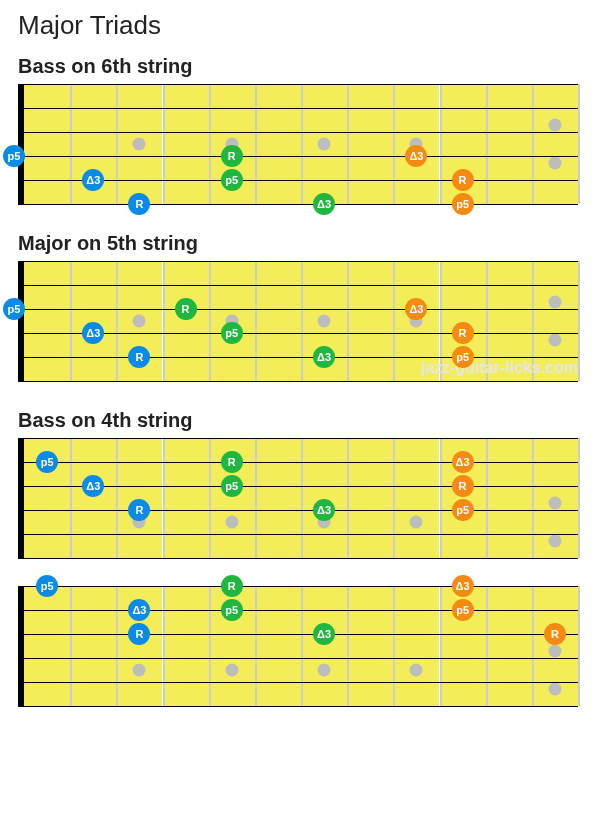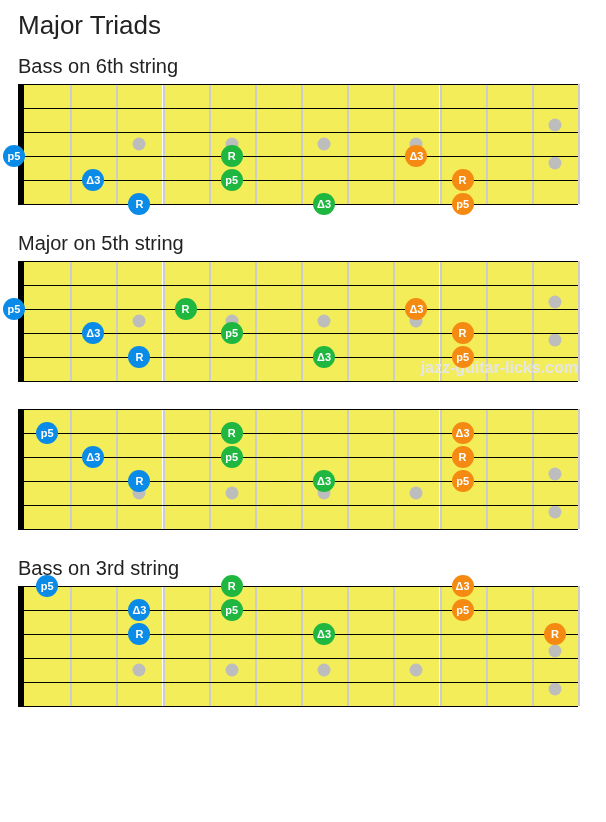--- a/index.html
+++ b/index.html
@@ -1,18 +1,18 @@
 <!DOCTYPE html>
 <html><head>
 <meta charset="utf-8">
 <style>
 * { box-sizing: border-box; margin: 0; padding: 0; }
 body { background: #fff; font-family: Arial, Helvetica, sans-serif; width: 606px; padding: 10px 18px; }
 .page-title { font-size: 26px; font-weight: normal; color: #222; margin-bottom: 6px; }
-.section-title { font-size: 20px; font-weight: normal; color: #222; margin-top: 14px; margin-bottom: 6px; }
+.section-title { font-size: 20px; font-weight: bold; color: #222; margin-top: 14px; margin-bottom: 6px; }
 .fretboard-wrapper { position: relative; }
 .fretboard { position: relative; width: 560px; height: 120px; background: linear-gradient(to right, #000 0px, #000 6px, transparent 6px); }
 .fret { position: absolute; top: 0; bottom: 0; width: 2px; background: #ccc; }
 .string { position: absolute; left: 0; right: 0; height: 1px; background: #000; }
 .cell { position: absolute; top: 0; bottom: 0; background: #f2ed59; }
 .dot-marker { position: absolute; width: 13px; height: 13px; border-radius: 50%; background: #bdbdbd; transform: translate(-50%, -50%); }
 .note { position: absolute; width: 22px; height: 22px; border-radius: 50%; transform: translate(-50%, -50%); display: flex; align-items: center; justify-content: center; color: #fff; font-size: 11px; font-weight: bold; z-index: 5; }
 .note.open { transform: translate(-50%, -50%); }
 .watermark { position: absolute; right: 10px; bottom: 4px; color: #e6e6e6; font-size: 16px; font-weight: bold; pointer-events: none; z-index: 1; }
 .section { position: relative; margin-bottom: 28px; }
@@ -121,20 +121,21 @@
           <div class="note" style="background: rgb(31, 183, 64); left: 213.75px; top: 72px;">p5</div>
           <div class="note" style="background: rgb(31, 183, 64); left: 306.083px; top: 96px;">Δ3</div>
           <div class="note" style="background: rgb(245, 138, 18); left: 398.417px; top: 48px;">Δ3</div>
           <div class="note" style="background: rgb(245, 138, 18); left: 444.583px; top: 72px;">R</div>
           <div class="note" style="background: rgb(245, 138, 18); left: 444.583px; top: 96px;">p5</div>
         </div>
       </div>
       <div class="watermark">jazz-guitar-licks.com</div>
     </div>
     <div class="section">
+      <div class="section-title">Bass   on 4th string</div>
       <div class="fretboard-wrapper">
         <div class="fretboard">
           <div class="cell" style="left: 6px; width: 46.1667px;"></div>
           <div class="cell" style="left: 52.1667px; width: 46.1667px;"></div>
           <div class="cell" style="left: 98.3333px; width: 46.1667px;"></div>
           <div class="cell" style="left: 144.5px; width: 46.1667px;"></div>
           <div class="cell" style="left: 190.667px; width: 46.1667px;"></div>
           <div class="cell" style="left: 236.833px; width: 46.1667px;"></div>
           <div class="cell" style="left: 283px; width: 46.1667px;"></div>
           <div class="cell" style="left: 329.167px; width: 46.1667px;"></div>
@@ -172,21 +173,20 @@
           <div class="note" style="background: rgb(31, 183, 64); left: 213.75px; top: 24px;">R</div>
           <div class="note" style="background: rgb(31, 183, 64); left: 213.75px; top: 48px;">p5</div>
           <div class="note" style="background: rgb(31, 183, 64); left: 306.083px; top: 72px;">Δ3</div>
           <div class="note" style="background: rgb(245, 138, 18); left: 444.583px; top: 24px;">Δ3</div>
           <div class="note" style="background: rgb(245, 138, 18); left: 444.583px; top: 48px;">R</div>
           <div class="note" style="background: rgb(245, 138, 18); left: 444.583px; top: 72px;">p5</div>
         </div>
       </div>
     </div>
     <div class="section">
-      <div class="section-title">Bass   on 3rd string</div>
       <div class="fretboard-wrapper">
         <div class="fretboard">
           <div class="cell" style="left: 6px; width: 46.1667px;"></div>
           <div class="cell" style="left: 52.1667px; width: 46.1667px;"></div>
           <div class="cell" style="left: 98.3333px; width: 46.1667px;"></div>
           <div class="cell" style="left: 144.5px; width: 46.1667px;"></div>
           <div class="cell" style="left: 190.667px; width: 46.1667px;"></div>
           <div class="cell" style="left: 236.833px; width: 46.1667px;"></div>
           <div class="cell" style="left: 283px; width: 46.1667px;"></div>
           <div class="cell" style="left: 329.167px; width: 46.1667px;"></div>

